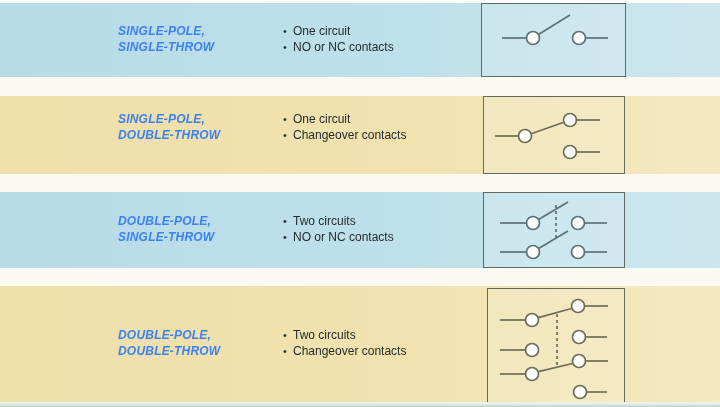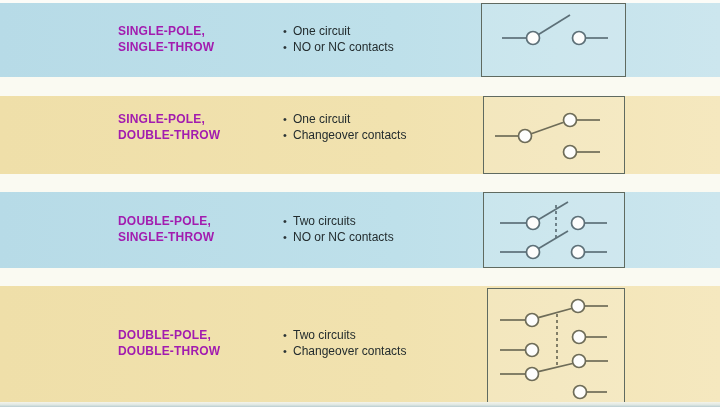--- a/index.html
+++ b/index.html
@@ -9,21 +9,21 @@
     background:#fafaf2;
     overflow:hidden;
     font-family:"Liberation Sans",sans-serif;
   }
   .band{position:absolute;left:0;width:720px;}
   .band.blue{background:linear-gradient(to right,#b7dbe7 0%,#bee0ea 55%,#cce6ee 100%);}
   .band.yellow{background:linear-gradient(to right,#efdfa9 0%,#f1e2af 55%,#f5e8bf 100%);}
   .title{
     position:absolute;left:118px;
     font-size:12px;font-weight:bold;line-height:16px;
-    color:#a21caf;letter-spacing:.2px;white-space:nowrap;
+    color:#3b82f6;letter-spacing:.2px;white-space:nowrap;font-style:italic;
   }
   .bullets{position:absolute;left:283px;font-size:12px;line-height:16px;color:#232c2e;white-space:nowrap;}
   .bl{display:flex;align-items:baseline;}
   .dot{width:10px;font-size:11px;color:#2a3336;}
   .symbox{
     position:absolute;
     border:1.5px solid #5f6a60;
     background:rgba(255,255,255,0.14);
     box-sizing:border-box;
   }

